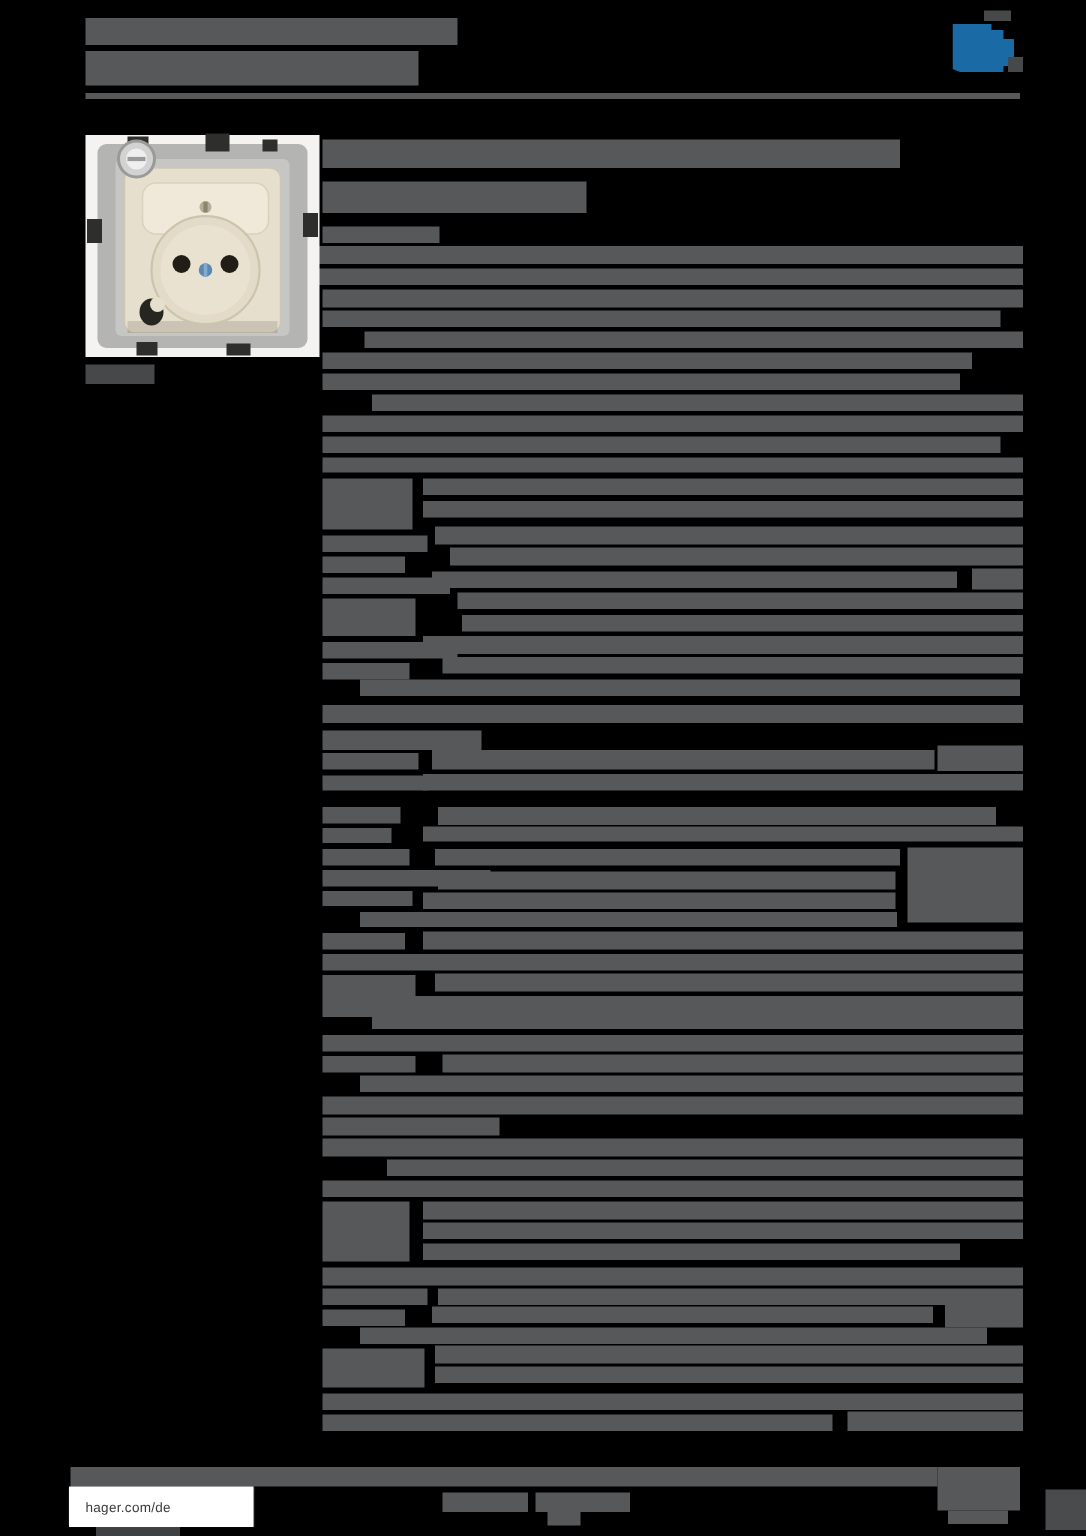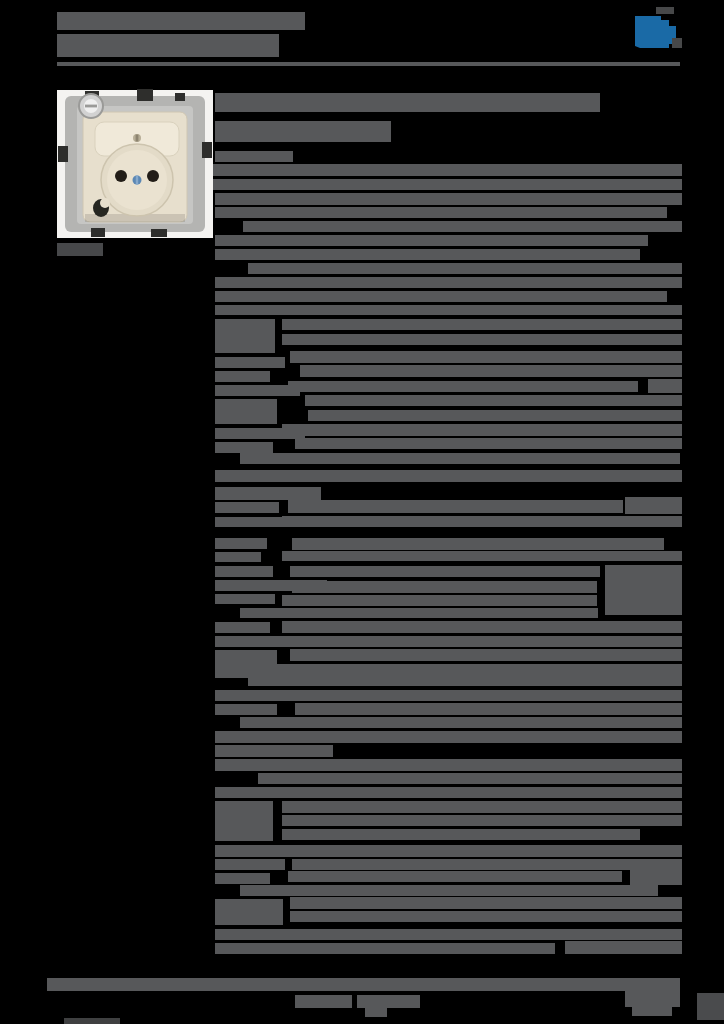--- a/index.html
+++ b/index.html
@@ -161,14 +161,17 @@
     <circle cx="82" cy="92" r="30" fill="#eae2d0"></circle>
     <circle cx="66" cy="88" r="6" fill="#221d17"></circle>
     <circle cx="98" cy="88" r="6" fill="#221d17"></circle>
     <circle cx="82" cy="92" r="4.5" fill="#5b87b4"></circle>
     <rect x="80.8" y="87.5" width="2.4" height="9" fill="#86a9cc"></rect>
 
     <ellipse cx="46" cy="120" rx="8" ry="9" fill="#262621"></ellipse>
     <ellipse cx="50" cy="115" rx="5" ry="5" fill="#e7dfcd"></ellipse>
   </svg>
 
+  <div class="footer-link-box">
+    <a href="#">hager.com/de</a>
+  </div>
 
 </div>
 
 </body></html>

